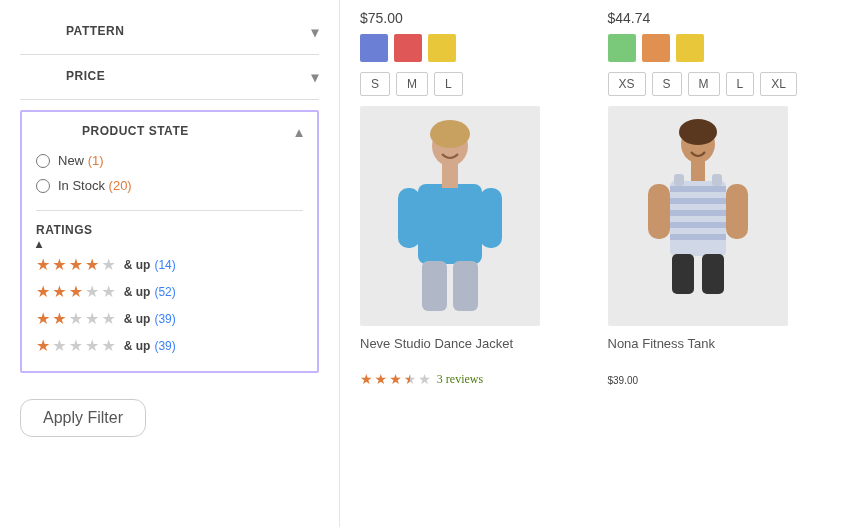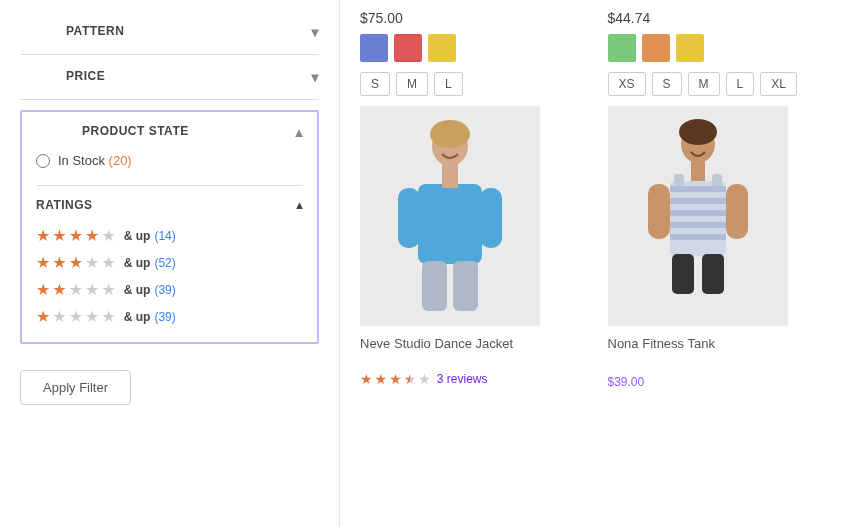--- a/index.html
+++ b/index.html
@@ -67,23 +67,23 @@
       color: #e07a3a;
     }
     .ratings-header {
       text-transform: uppercase;
       font-size: 12px;
       font-weight: bold;
       letter-spacing: 0.5px;
       color: #444;
       display: flex;
       justify-content: space-between;
-      align-items: center;
-      margin-bottom: 10px;
-      cursor: pointer;
+      align-items: flex-start;
+      cursor: pointer;
+      flex-direction: column;
     }
 
     .rating-row {
       display: flex;
       align-items: center;
       padding: 4px 0;
       cursor: pointer;
       gap: 4px;
     }
     .stars {
@@ -121,23 +121,23 @@
     .highlighted-inner .filter-section-header {
       margin-bottom: 8px;
     }
 
     .apply-filter-btn {
       margin-top: 16px;
       padding: 9px 22px;
       background: #fff;
       border: 1px solid #ccc;
       color: #555;
-      font-size: 13px;
-      cursor: pointer;
-      border-radius: 4px;
+      font-size: 16px;
+      cursor: pointer;
+      border-radius: 12px;
     }
 
     
     .main-content {
       flex: 1;
       padding: 10px 20px;
       display: flex;
       gap: 30px;
     }
     .product-col {
@@ -196,25 +196,26 @@
     .product-review-row {
       display: flex;
       align-items: center;
       gap: 6px;
     }
     .product-stars .star {
       font-size: 14px;
     }
     .review-count {
       font-size: 12px;
-      color: #6d28d9;
+      color: #4d7c0f;
+      font-family: Liberation Serif, serif;
     }
     .product-bottom-price {
-      font-size: 12px;
-      color: #8b5cf6;
+      font-size: 10px;
+      color: #404040;
       margin-top: 4px;
     }
   </style>
 </head>
 <body>
 
 <div class="container">
 
   <div class="sidebar">
 
@@ -234,20 +235,24 @@
       </div>
     </div>
 
     
     <div class="highlighted-wrapper">
 
       <div class="highlighted-inner">
         <div class="filter-section-header">
           <span>PRODUCT STATE</span>
           <span class="chevron">▴</span>
+        </div>
+        <div class="filter-option">
+          <input type="radio" name="product_state" style="">
+          <span class="filter-option-label">New <span class="filter-option-count">(1)</span></span>
         </div>
         <div class="filter-option">
           <input type="radio" name="product_state" style="">
           <span class="filter-option-label">In Stock <span class="filter-option-count">(20)</span></span>
         </div>
       </div>
 
       <div style="border-top:1px solid #ddd; margin: 0 14px;"></div>
 
       <div class="highlighted-inner">

